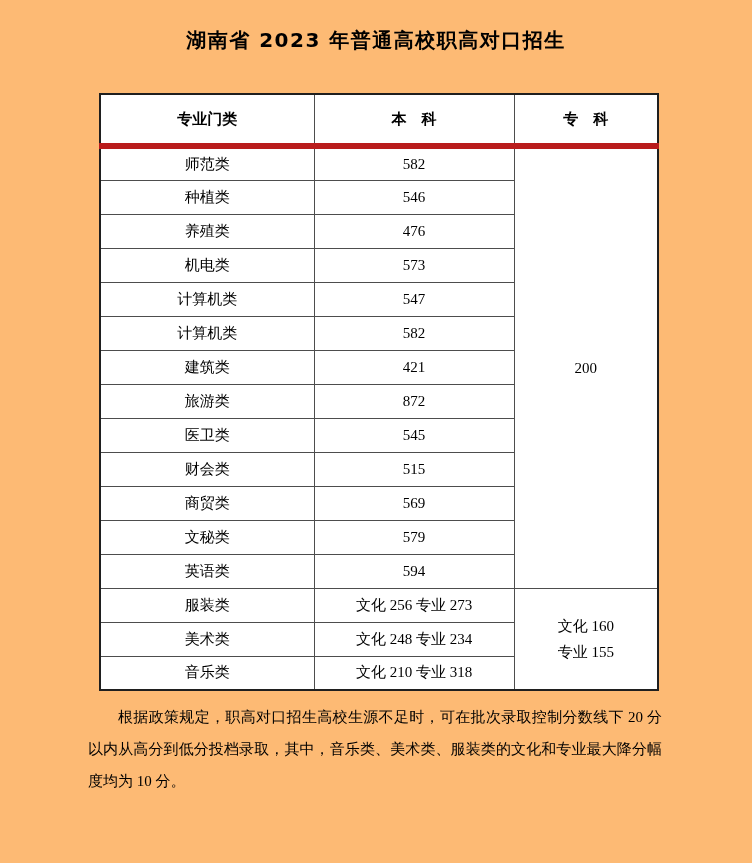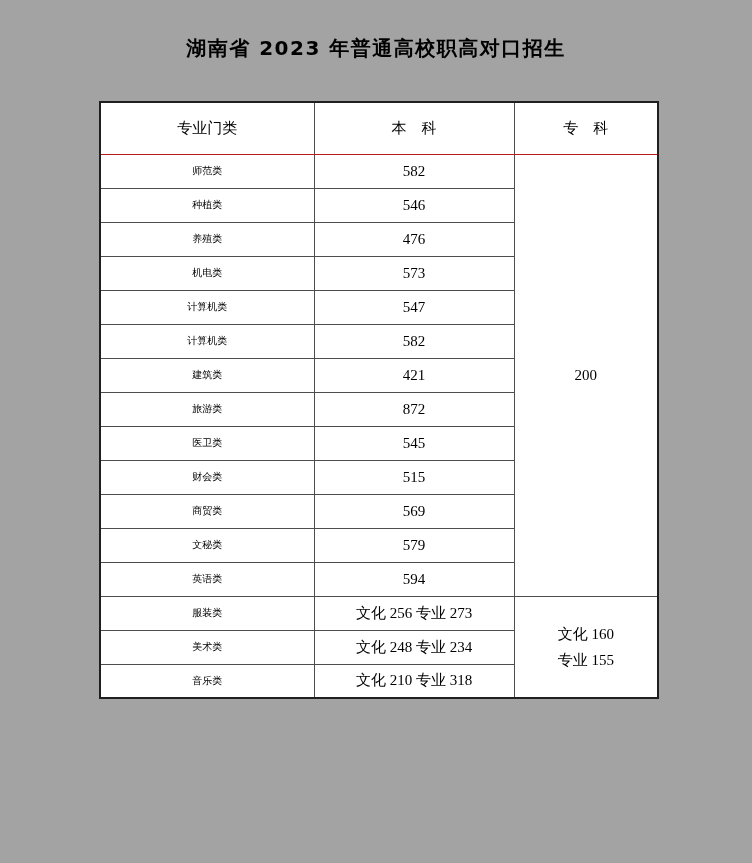--- a/index.html
+++ b/index.html
@@ -1,23 +1,23 @@
 <!DOCTYPE html>
 <html><head>
 <meta charset="utf-8">
 <style>
   * { box-sizing: border-box; }
   html, body { margin: 0; padding: 0; background: #ffffff; }
   .page {
     width: 752px;
     height: 863px;
     margin: 0 auto;
-    background: #a3a3a3;
+    background: #fdba74;
     color: #000000;
-    padding-top: 35px;
+    padding-top: 27px;
     font-family: "Liberation Serif", "DejaVu Serif", serif;
     overflow: hidden;
   }
   .doc-title {
     margin: 0 0 40px 0;
     font-family: "DejaVu Sans", "Liberation Sans", sans-serif;
     font-weight: bold;
     font-size: 20px;
     line-height: 26px;
     text-align: center;
@@ -42,25 +42,25 @@
   .score-table th, .score-table td {
     border: 1px solid #4d4d4d;
     text-align: center;
     vertical-align: middle;
     padding: 0;
     font-size: 15px;
     height: 34px;
     background: #ffffff;
   }
   .score-table thead th {
-    font-weight: normal;
+    font-weight: bold;
     height: 52px;
-    border-bottom: 1px solid #b91c1c;
+    border-bottom: 6px solid #b91c1c;
   }
-  .score-table td.category { font-size: 10px; }
+  .score-table td.category { font-size: 15px; }
   .score-table td.merged-cell { line-height: 26px; }
   .merged-cell .stacked { display: block; font-family: Liberation Serif, serif; }
   .policy-note {
     margin: 10px 90px 0 88px;
     font-size: 15px;
     line-height: 32px;
     text-align: justify;
     text-indent: 30px;
   }
 </style>
@@ -149,13 +149,14 @@
         <td class="category">美术类</td>
         <td>文化 248 专业 234</td>
       </tr>
       <tr>
         <td class="category">音乐类</td>
         <td>文化 210 专业 318</td>
       </tr>
     </tbody>
   </table>
 
+  <p class="policy-note">根据政策规定，职高对口招生高校生源不足时，可在批次录取控制分数线下 20 分以内从高分到低分投档录取，其中，音乐类、美术类、服装类的文化和专业最大降分幅度均为 10 分。</p>
 </div>
 
 </body></html>

